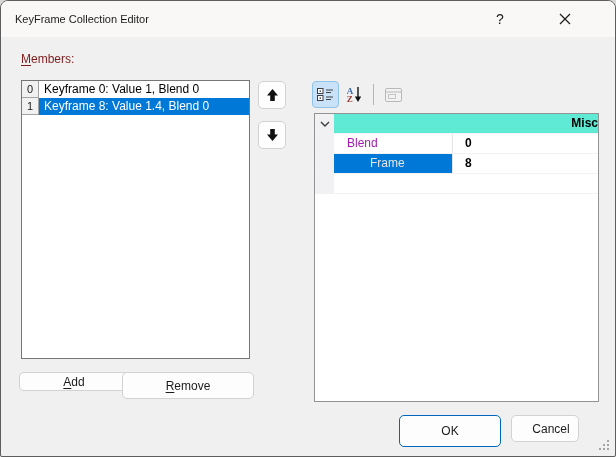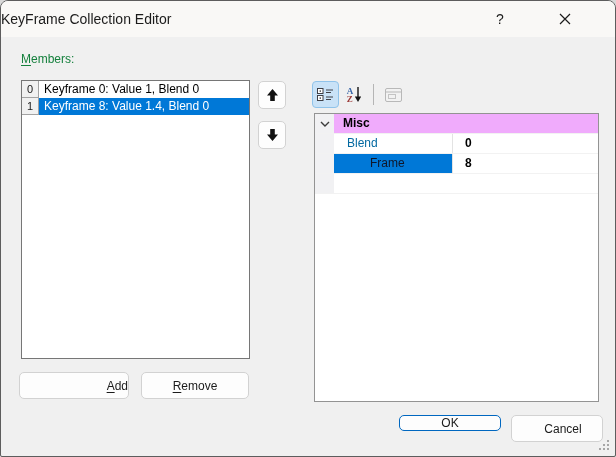--- a/index.html
+++ b/index.html
@@ -4,60 +4,60 @@
 <style>
   html,body { margin:0; padding:0; background:#d8d8d8; font-family:"Liberation Sans", sans-serif; }
   * { box-sizing:border-box; }
   .window {
     position:relative; width:616px; height:457px;
     background:#f0f0f0; border:1px solid #5d5d5d;
     border-radius:8px 8px 2px 2px; overflow:hidden;
   }
   
   .titlebar { position:absolute; left:0; top:0; width:100%; height:36px; background:#f9f8f6; }
-  .title { position:absolute; left:0; top:0; line-height:36px; font-size:14px; color:#1b1b1b; }
+  .title { position:absolute; left:14px; top:0; line-height:36px; font-size:11px; color:#1b1b1b; }
   .tb-btn { position:absolute; top:0; width:40px; height:36px; display:flex; align-items:center; justify-content:center; cursor:default; }
   .tb-help { left:479px; font-size:14px; color:#1b1b1b; }
   .tb-close { left:544px; }
   
-  .field-label { position:absolute; font-size:12px; color:#15803d; }
+  .field-label { position:absolute; font-size:12px; color:#7f1d1d; }
   .mn { text-decoration:underline; text-underline-offset:2px; }
   
   .listbox { position:absolute; left:20px; top:79px; width:229px; height:279px; background:#ffffff; border:1px solid #767676; }
   .list-row { display:flex; height:17px; font-size:12px; color:#000; }
   .idx-cell { width:17px; height:17px; background:#f1f1f1; border-right:1px solid #a3a3a3; border-bottom:1px solid #a3a3a3; display:flex; align-items:center; justify-content:center; font-size:11px; color:#1b1b1b; }
   .row-text { flex:1; padding:1px 0 12px 5px; white-space:nowrap; overflow:hidden; }
   .list-row.selected .row-text { background:#0078d7; color:#ffffff; }
   
   .btn { position:absolute; background:#fdfdfd; border:1px solid #d2d2d2; border-radius:5px; font-size:12px; color:#1b1b1b; display:flex; align-items:center; justify-content:center; font-family:"Liberation Sans", sans-serif; padding:0; }
   .btn-up   { left:257px; top:80px;  width:28px; height:28px; }
   .btn-down { left:257px; top:120px; width:28px; height:28px; }
-  .btn-add    { left:18px;  top:371px; width:110px; height:27px;justify-content:flex-end; }
-  .btn-remove { left:140px; top:371px; width:108px; height:27px;align-items:center; }
-  .btn-ok     { left:398px; top:414px; width:102px; height:16px; border:1.5px solid #0067c0; border-radius:5px; }
-  .btn-cancel { left:510px; top:414px; width:92px;  height:27px;padding-left:12px; }
+  .btn-add    { left:18px;  top:371px; width:110px; height:19px; }
+  .btn-remove { left:121px; top:371px; width:132px; height:27px;align-items:center; }
+  .btn-ok     { left:398px; top:414px; width:102px; height:32px; border:1.5px solid #0067c0; border-radius:5px; }
+  .btn-cancel { left:510px; top:414px; width:68px;  height:27px;padding-left:12px; }
   
   .tool-btn { position:absolute; top:80px; width:27px; height:27px; border-radius:4px; display:flex; align-items:center; justify-content:center; }
   .tool-categorized { left:311px; background:#c9e2f7; border:1px solid #90c3ea; }
   .tool-az { left:340px; }
   .tool-sep { position:absolute; left:372px; top:83px; width:1px; height:21px; background:#b5b5b5; }
   .tool-pages { left:379px; }
   .az-wrap { display:flex; align-items:center; gap:1px; }
   .az-letters { display:flex; flex-direction:column; font-family:"Liberation Serif", serif; font-weight:bold; font-size:9px; line-height:8px; }
   .az-a { color:#3a66a7; }
   .az-z { color:#9c3a38; }
   
   .propgrid { position:absolute; left:313px; top:112px; width:285px; height:289px; background:#ffffff; border:1px solid #939393; font-size:12px; overflow:hidden; }
   .pg-row { display:flex; height:20px; border-bottom:1px solid #f2f2f2; }
   .pg-strip { width:19px; background:#f1f1f3; display:flex; align-items:center; justify-content:center; flex:none; }
-  .pg-cat { background:#f0abfc; }
+  .pg-cat { background:#5eead4;justify-content:space-between; }
   .pg-cat-label { font-weight:bold; color:#000; padding:2px 0 0 9px; }
-  .pg-name { width:118px; padding:2px 0 0 13px; color:#0369a1; flex:none; }
+  .pg-name { width:118px; padding:2px 0 0 13px; color:#a21caf; flex:none; }
   .pg-value { flex:1; border-left:1px solid #e3e3e3; padding:2px 0 0 12px; font-weight:bold; color:#000; }
-  .pg-row.selected .pg-name { background:#0078d7; color:#0f172a;padding-left:36px; }
+  .pg-row.selected .pg-name { background:#0078d7; color:#e5e5e5;padding-left:36px; }
   
   .grip { position:absolute; left:597px; top:437px; width:13px; height:13px; }
 </style>
 </head>
 <body>
 
 <div class="window">
 
   <div class="titlebar">
     <span class="title">KeyFrame Collection Editor</span>

